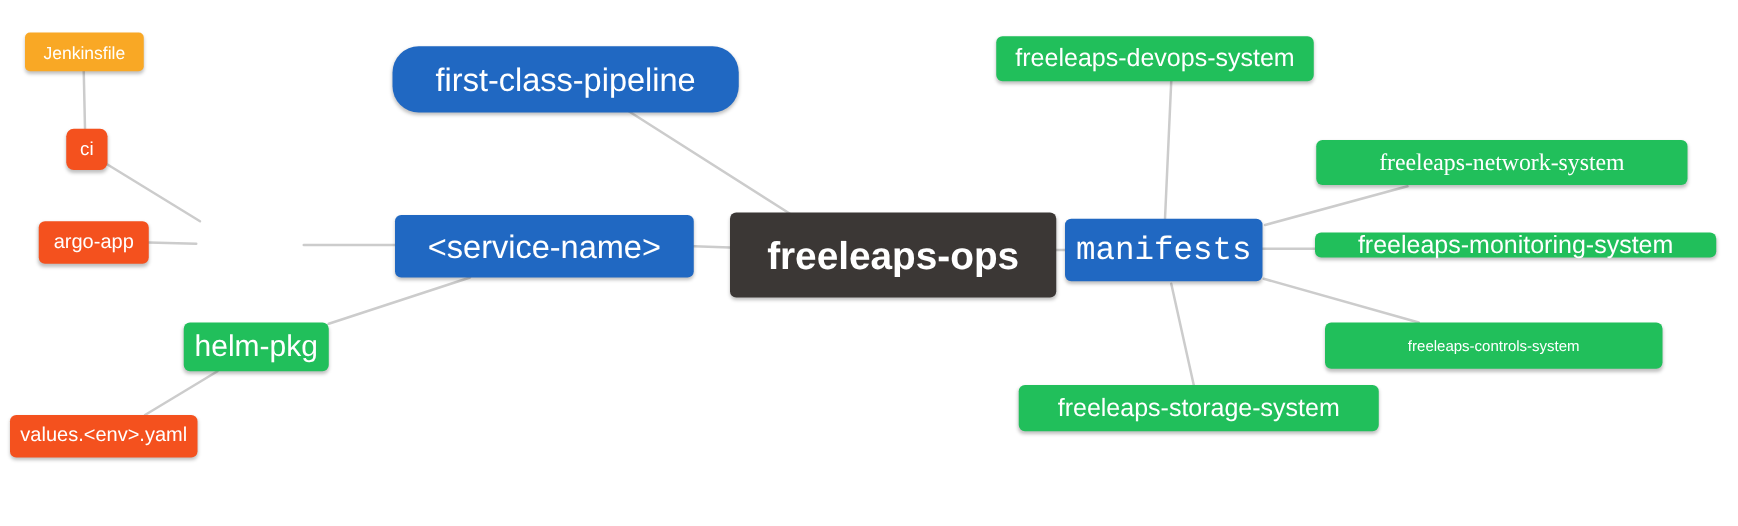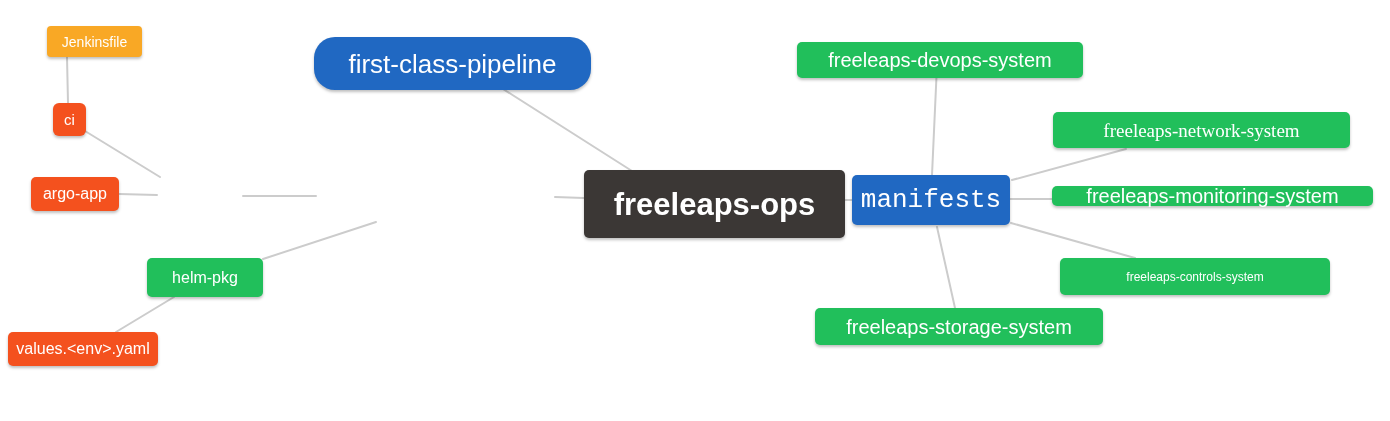--- a/index.html
+++ b/index.html
@@ -62,39 +62,40 @@
     <line x1="503" y1="89" x2="632" y2="171"></line>
     <line x1="555" y1="197" x2="584" y2="198"></line>
     <line x1="845" y1="200" x2="852" y2="200"></line>
     <line x1="937" y1="65" x2="932" y2="175"></line>
     <line x1="1012" y1="180" x2="1126" y2="149"></line>
     <line x1="1010" y1="199" x2="1052" y2="199"></line>
     <line x1="1011" y1="223" x2="1135" y2="258"></line>
     <line x1="937" y1="227" x2="955" y2="308"></line>
   </svg>
 
-  <div class="node orange" style="left:20px;  top:26px;  width:95px;  height:31px; font-size:14px; border-radius:4px;margin-left:27px;">Jenkinsfile</div>
+  <div class="node orange" style="left:20px;  top:26px;  width:95px;  height:31px; font-size:14px; border-radius:4px;">Jenkinsfile</div>
 
   <div class="node red" style="left:53px;  top:103px; width:33px;  height:33px; font-size:15px; border-radius:6px;">ci</div>
 
   <div class="node red" style="left:31px;  top:177px; width:88px;  height:34px; font-size:16px;">argo-app</div>
 
 
-  <div class="node green" style="left:147px; top:258px; width:116px; height:39px; font-size:16px;text-align:center;">helm-pkg</div>
+  <div class="node green" style="left:147px; top:258px; width:116px; height:39px; font-size:24px;text-align:center;">helm-pkg</div>
 
   <div class="node red" style="left:8px;   top:332px; width:150px; height:34px; font-size:16px;">values.&lt;env&gt;.yaml</div>
 
   <div class="node blue" style="left:314px; top:37px;  width:277px; height:53px; font-size:26px;border-radius:21px;">first-class-pipeline</div>
 
+  <div class="node blue" style="left:316px; top:172px; width:239px; height:50px; font-size:26px;">&lt;service-name&gt;</div>
 
   <div class="node dark" style="left:584px; top:170px; width:261px; height:68px; font-size:31px;font-weight:bold;">freeleaps-ops</div>
 
   <div class="node blue" style="left:852px; top:175px; width:158px; height:50px; font-size:26px;font-family:Liberation Mono, monospace;">manifests</div>
 
-  <div class="node green" style="left:797px; top:42px;  width:286px; height:36px; font-size:20px;text-align:center;">freeleaps-devops-system</div>
+  <div class="node green" style="left:797px; top:29px;  width:254px; height:36px; font-size:20px;text-align:center;">freeleaps-devops-system</div>
 
   <div class="node green" style="left:1053px; top:112px; width:297px; height:36px; font-size:19px;font-family:Liberation Serif, serif;">freeleaps-network-system</div>
 
   <div class="node green" style="left:1052px; top:186px; width:321px; height:20px; font-size:20px;">freeleaps-monitoring-system</div>
 
   <div class="node green" style="left:1060px; top:258px; width:270px; height:37px; font-size:12px;">freeleaps-controls-system</div>
 
   <div class="node green" style="left:815px; top:308px; width:288px; height:37px; font-size:20px;">freeleaps-storage-system</div>
 
 </div>

